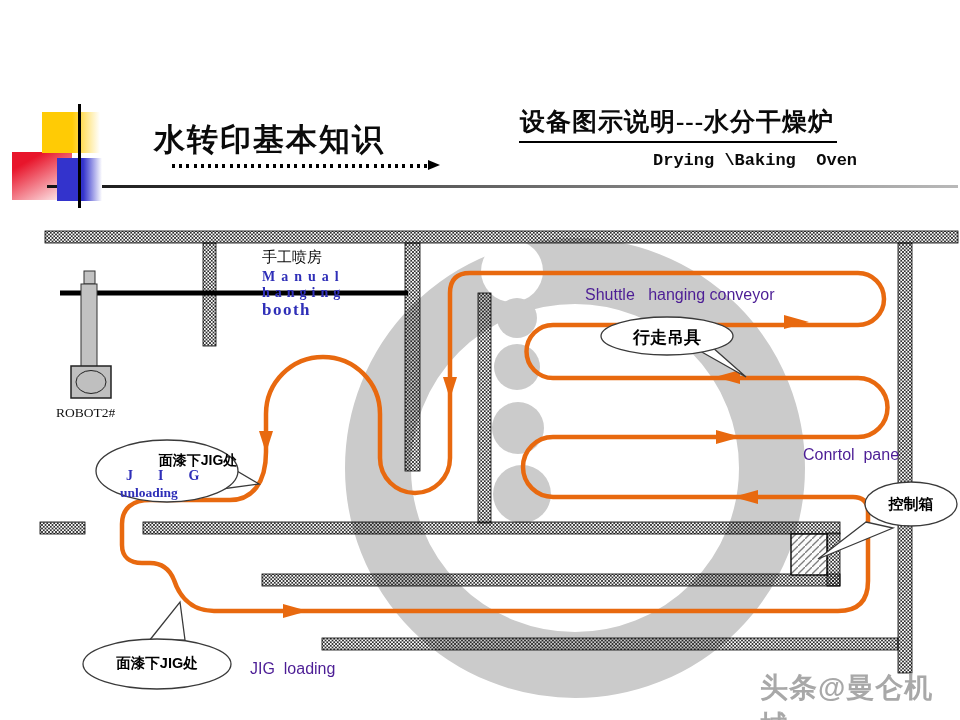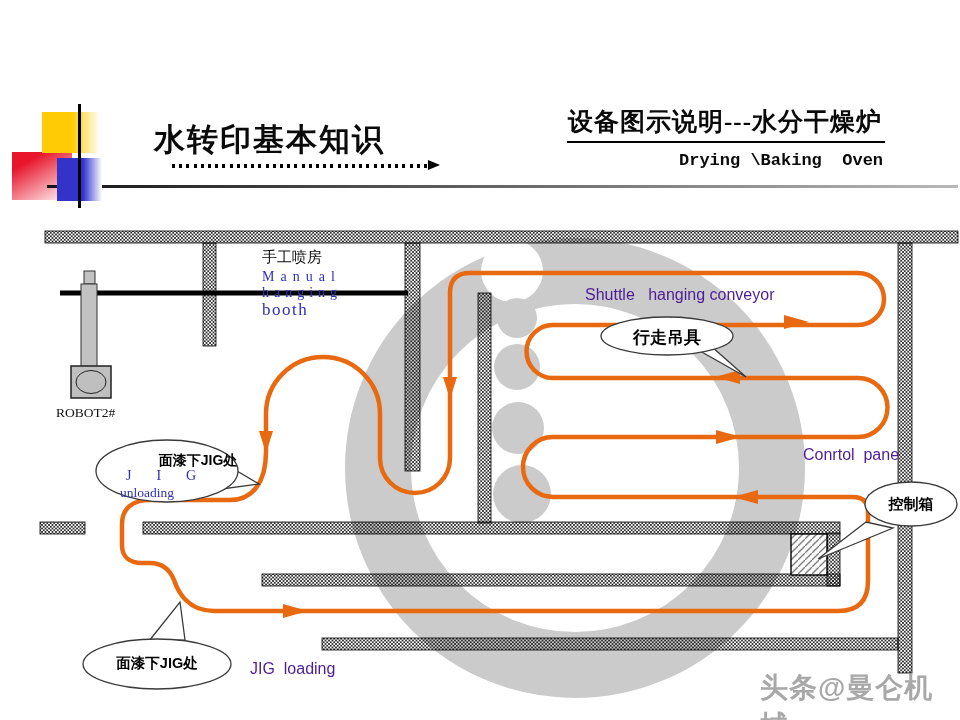--- a/index.html
+++ b/index.html
@@ -1,35 +1,35 @@
 <!DOCTYPE html>
 <html><head>
 <meta charset="utf-8">
 <style>
   html,body{margin:0;padding:0;background:#888;}
   .stage{position:relative;width:960px;height:720px;background:#fff;overflow:hidden;
          font-family:"Liberation Sans",sans-serif;}
   .lbl{position:absolute;white-space:pre;line-height:1.05;}
   .blue{color:#4c1d95;}
-  .bserif{font-family:"Liberation Serif",serif;font-weight:normal;color:#2F2FB8;}
+  .bserif{font-family:"Liberation Serif",serif;font-weight:bold;color:#2F2FB8;}
   .cjk-b{font-weight:normal;color:#0a0a0a;}
   .bubble-txt{position:absolute;transform:translate(-50%,-50%);font-weight:bold;color:#000;
               white-space:nowrap;z-index:6;}
   
   .sq{position:absolute;}
   .title{position:absolute;left:154px;top:119px;font-size:31px;font-weight:bold;color:#0a0a0a;
          letter-spacing:2px;z-index:3;}
   .dots{position:absolute;left:172px;top:164px;width:256px;height:3.5px;z-index:3;
         background:repeating-linear-gradient(90deg,#000 0 3px,transparent 3px 7.2px);}
   .dots-arrow{position:absolute;left:428px;top:160px;width:0;height:0;z-index:3;
         border-left:12px solid #000;border-top:5.5px solid transparent;border-bottom:5.5px solid transparent;}
   .heading{position:absolute;left:519px;top:105px;font-size:25px;font-weight:bold;color:#0a0a0a;
            font-family:"Liberation Serif",serif;letter-spacing:1px;border-bottom:2.5px solid #000;
-           padding:0 3px 3px 1px;z-index:3;white-space:pre;margin-left:48px;}
-  .heading-en{position:absolute;left:679px;top:151px;font-size:17px;font-weight:bold;color:#0a0a0a;
+           padding:0 3px 3px 1px;z-index:3;white-space:pre;}
+  .heading-en{position:absolute;left:653px;top:151px;font-size:17px;font-weight:bold;color:#0a0a0a;
            font-family:"Liberation Mono",monospace;z-index:3;white-space:pre;}
   .vline{position:absolute;left:78px;top:104px;width:2.5px;height:104px;background:#000;z-index:4;}
   .hline{position:absolute;left:47px;top:185px;width:911px;height:3px;z-index:2;
          background:linear-gradient(90deg,#141414,#B9B9B9);}
   .wm{position:absolute;left:760px;top:669px;font-size:28px;font-weight:bold;color:#A8A8A8;
       letter-spacing:1px;z-index:8;text-shadow:1.5px 1.5px 0 #ffffff;}
   svg{position:absolute;left:0;top:0;z-index:2;}
   .labels{z-index:5;}
   .clipped{width:97px;overflow:hidden;}
 </style>

